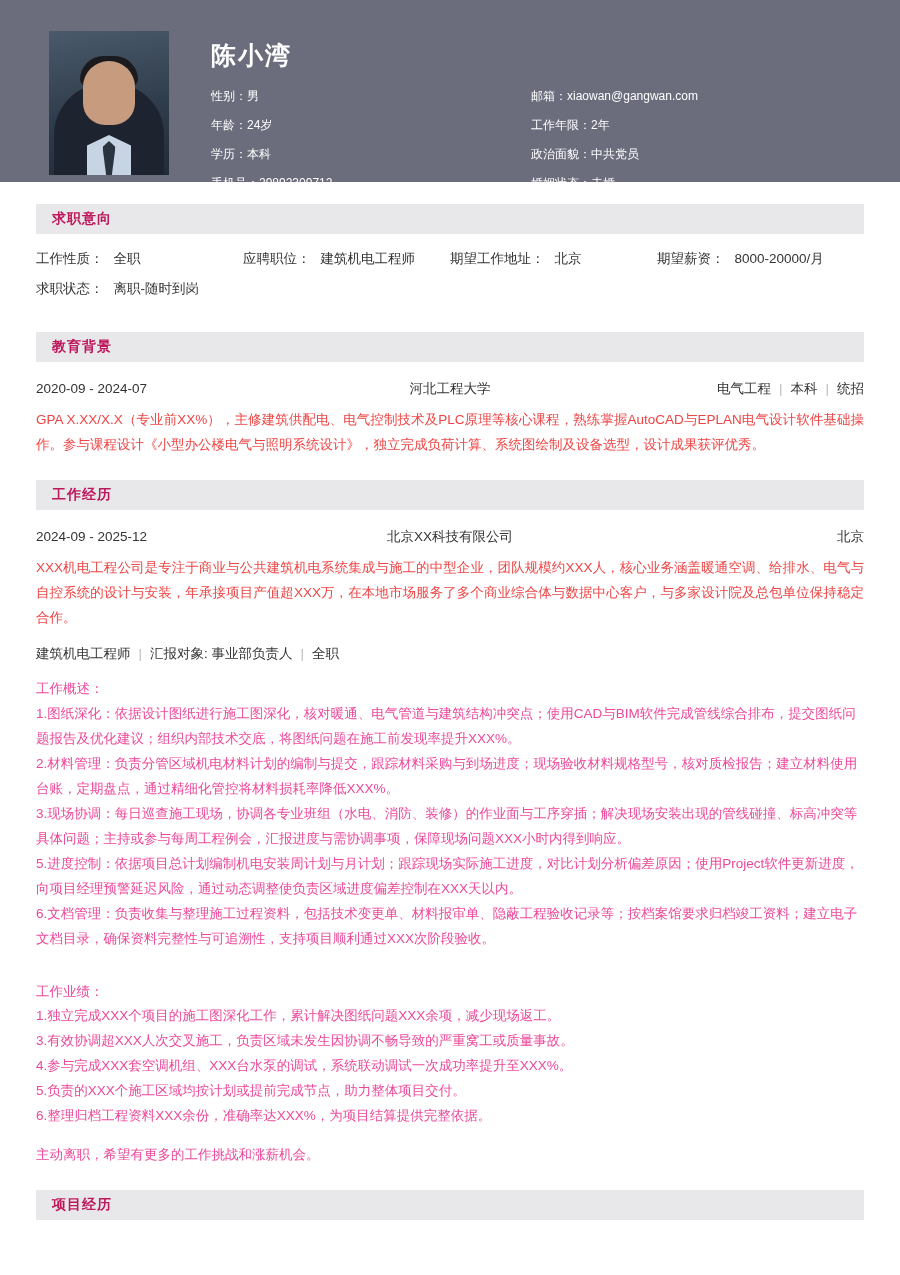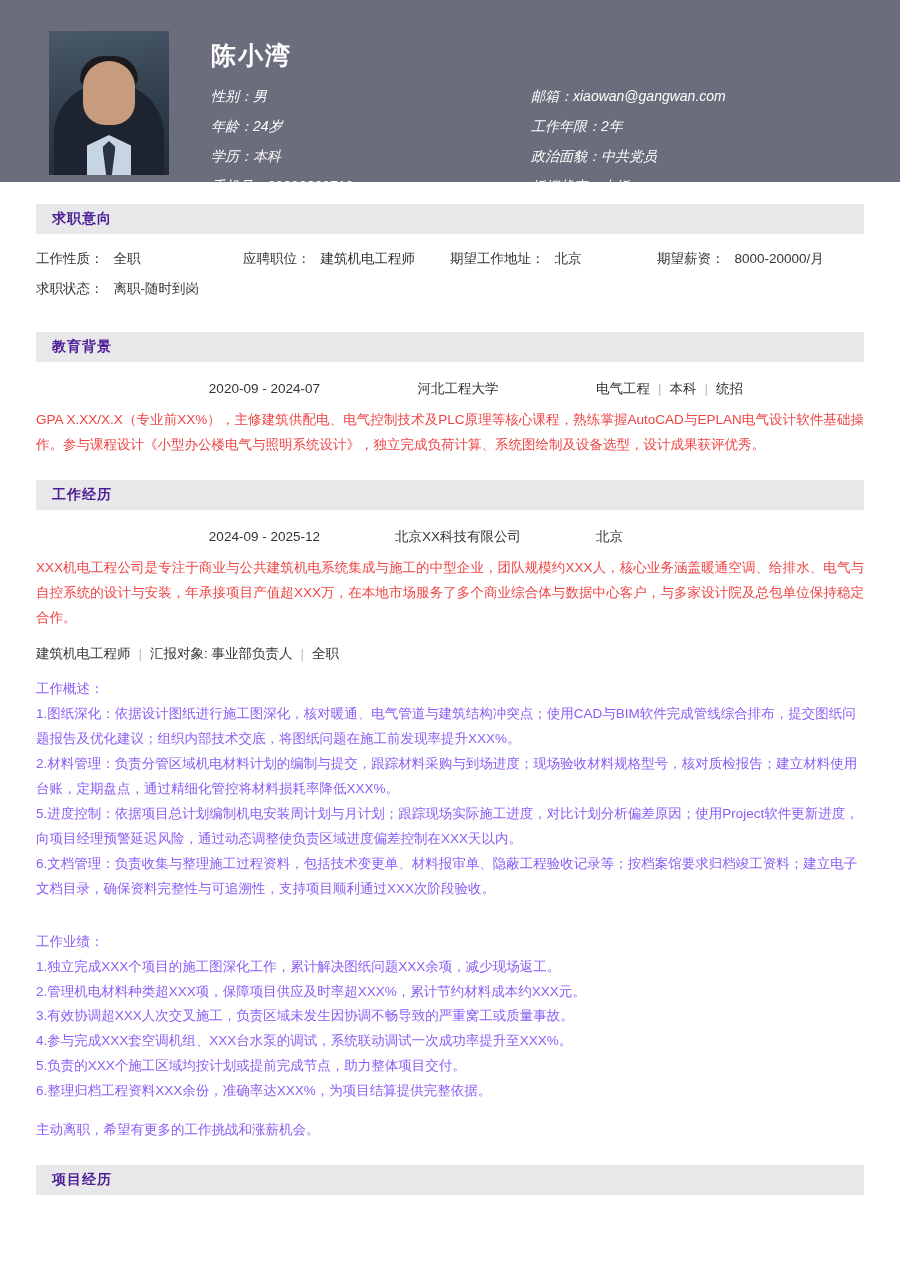--- a/index.html
+++ b/index.html
@@ -107,39 +107,38 @@
     margin-bottom: 16px;
   }
   .info-grid {
     display: grid;
     grid-template-columns: 1fr 1fr;
     row-gap: 12px;
     column-gap: 0;
   }
   .info-item {
     color: #ffffff;
-    font-size: 14px;
+    font-size: 12px;
     white-space: nowrap;
-    font-style: italic;
   }
   .info-item .lbl { opacity: 1; }
 
   
   .section-bar {
     background: #e8e8ea;
     height: 30px;
     margin: 22px 36px 0 36px;
     display: flex;
     align-items: center;
     padding-left: 16px;
   }
   .section-bar .title {
     font-size: 14px;
     font-weight: bold;
-    color: #4c1d95;
+    color: #be185d;
     letter-spacing: 1px;
   }
 
   .block {
     padding: 0 36px;
   }
   .intent-grid {
     display: flex;
     flex-wrap: wrap;
     padding-top: 16px;
@@ -155,41 +154,41 @@
   }
   .intent-cell .lbl { color: #333; }
   .intent-cell .val { color: #333; margin-left: 10px; }
 
   .three-col {
     display: flex;
     align-items: baseline;
     font-size: 13.5px;
     padding-top: 18px;
   }
-  .three-col .c-left { width: 33%; text-align: right; margin-left: 16px; }
+  .three-col .c-left { width: 33%; text-align: left; }
   .three-col .c-mid { width: 34%; text-align: center; }
-  .three-col .c-right { width: 33%; }
+  .three-col .c-right { width: 33%; text-align: right; }
   .sep { color: #bbbbbb; margin: 0 8px; }
 
   .para {
     font-size: 13.5px;
     line-height: 1.85;
     color: #ef4444;
     padding-top: 10px;
     text-align: justify;
   }
   .meta-line {
     font-size: 13.5px;
     color: #333;
     padding-top: 14px;
   }
   .body-list {
     font-size: 13.5px;
     line-height: 1.85;
-    color: #8b5cf6;
+    color: #ec4899;
     padding-top: 14px;
   }
   .gap { height: 14px; }
 </style>
 </head>
 <body>
 
 <div class="page">
 
   <div class="header">
@@ -279,28 +278,28 @@
       <div class="c-right">北京</div>
     </div>
     <div class="para">XXX机电工程公司是专注于商业与公共建筑机电系统集成与施工的中型企业，团队规模约XXX人，核心业务涵盖暖通空调、给排水、电气与自控系统的设计与安装，年承接项目产值超XXX万，在本地市场服务了多个商业综合体与数据中心客户，与多家设计院及总包单位保持稳定合作。</div>
     <div class="meta-line">
       <span>建筑机电工程师</span><span class="sep">|</span><span>汇报对象: 事业部负责人</span><span class="sep">|</span><span>全职</span>
     </div>
     <div class="body-list">
       <div>工作概述：</div>
       <div>1.图纸深化：依据设计图纸进行施工图深化，核对暖通、电气管道与建筑结构冲突点；使用CAD与BIM软件完成管线综合排布，提交图纸问题报告及优化建议；组织内部技术交底，将图纸问题在施工前发现率提升XXX%。</div>
       <div>2.材料管理：负责分管区域机电材料计划的编制与提交，跟踪材料采购与到场进度；现场验收材料规格型号，核对质检报告；建立材料使用台账，定期盘点，通过精细化管控将材料损耗率降低XXX%。</div>
+      <div>3.现场协调：每日巡查施工现场，协调各专业班组（水电、消防、装修）的作业面与工序穿插；解决现场安装出现的管线碰撞、标高冲突等具体问题；主持或参与每周工程例会，汇报进度与需协调事项，保障现场问题XXX小时内得到响应。</div>
       <div>5.进度控制：依据项目总计划编制机电安装周计划与月计划；跟踪现场实际施工进度，对比计划分析偏差原因；使用Project软件更新进度，向项目经理预警延迟风险，通过动态调整使负责区域进度偏差控制在XXX天以内。</div>
       <div>6.文档管理：负责收集与整理施工过程资料，包括技术变更单、材料报审单、隐蔽工程验收记录等；按档案馆要求归档竣工资料；建立电子文档目录，确保资料完整性与可追溯性，支持项目顺利通过XXX次阶段验收。</div>
     </div>
     <div class="gap"></div>
     <div class="body-list">
       <div>工作业绩：</div>
       <div>1.独立完成XXX个项目的施工图深化工作，累计解决图纸问题XXX余项，减少现场返工。</div>
-      <div>2.管理机电材料种类超XXX项，保障项目供应及时率超XXX%，累计节约材料成本约XXX元。</div>
       <div>3.有效协调超XXX人次交叉施工，负责区域未发生因协调不畅导致的严重窝工或质量事故。</div>
       <div>4.参与完成XXX套空调机组、XXX台水泵的调试，系统联动调试一次成功率提升至XXX%。</div>
       <div>5.负责的XXX个施工区域均按计划或提前完成节点，助力整体项目交付。</div>
       <div>6.整理归档工程资料XXX余份，准确率达XXX%，为项目结算提供完整依据。</div>
     </div>
     <div class="body-list">主动离职，希望有更多的工作挑战和涨薪机会。</div>
   </div>
 
   <div class="section-bar">
     <span class="title">项目经历</span>

